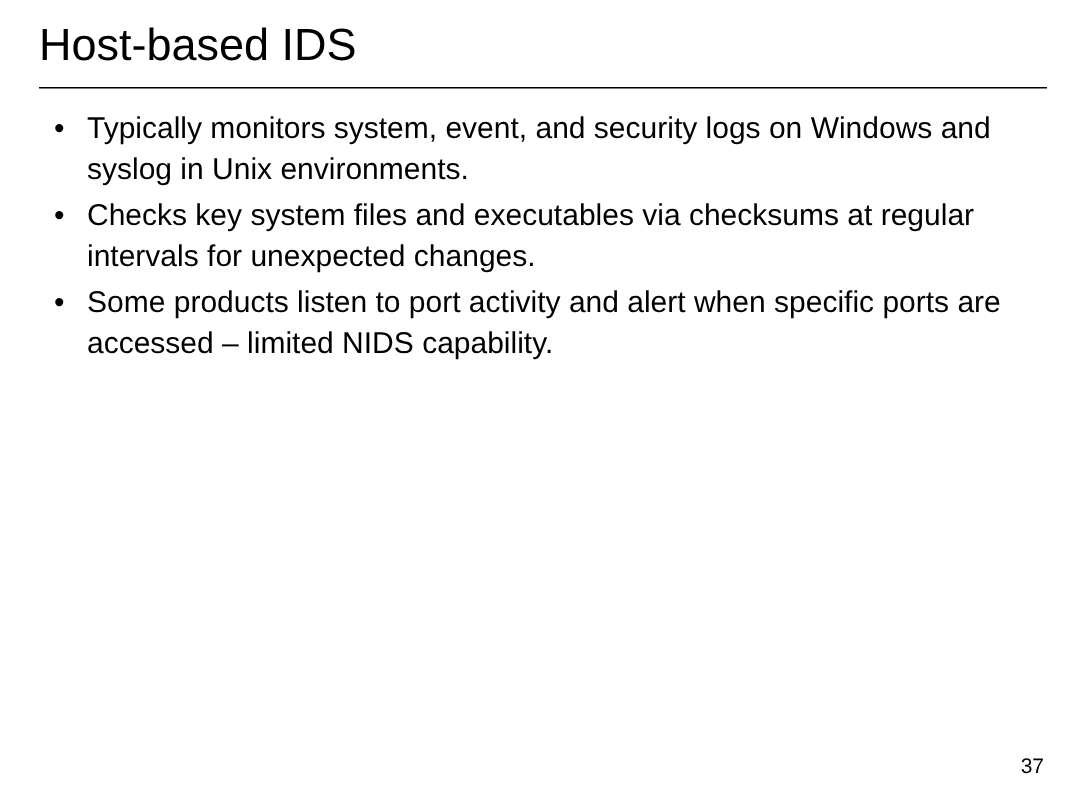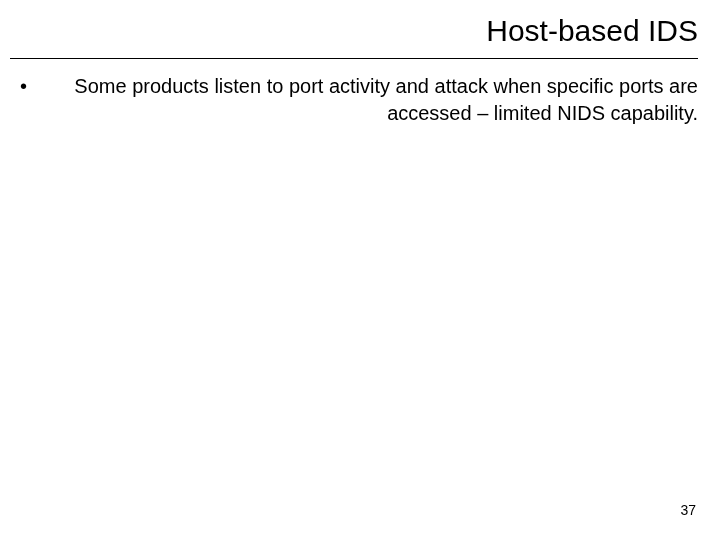--- a/index.html
+++ b/index.html
@@ -10,23 +10,22 @@
     background: #ffffff;
     font-family: Verdana, Geneva, sans-serif;
     color: #000;
     position: relative;
     overflow: hidden;
   }
   .slide {
     box-sizing: border-box;
     width: 720px;
     height: 540px;
-    padding: 14px 22px 0 10px;
+    padding: 14px 22px 0 26px;
     position: relative;
-    text-align: right;
   }
   .title {
     font-size: 30px;
     font-weight: 400;
     letter-spacing: 0px;
     margin: 0 0 6px 0;
     padding-bottom: 10px;
     border-bottom: 1px solid #000;
   }
   .body {
@@ -63,18 +62,20 @@
   }
 </style>
 </head>
 <body>
 
 <div class="slide">
   <h1 class="title">Host-based IDS</h1>
 
   <div class="body">
     <ul class="bullets">
-      <li>Some products listen to port activity and attack when specific ports are accessed – limited NIDS capability.</li>
+      <li>Typically monitors system, event, and security logs on Windows and syslog in Unix environments.</li>
+      <li>Checks key system files and executables via checksums at regular intervals for unexpected changes.</li>
+      <li>Some products listen to port activity and alert when specific ports are accessed – limited NIDS capability.</li>
     </ul>
   </div>
 
   <div class="pagenum">37</div>
 </div>
 
 </body></html>

